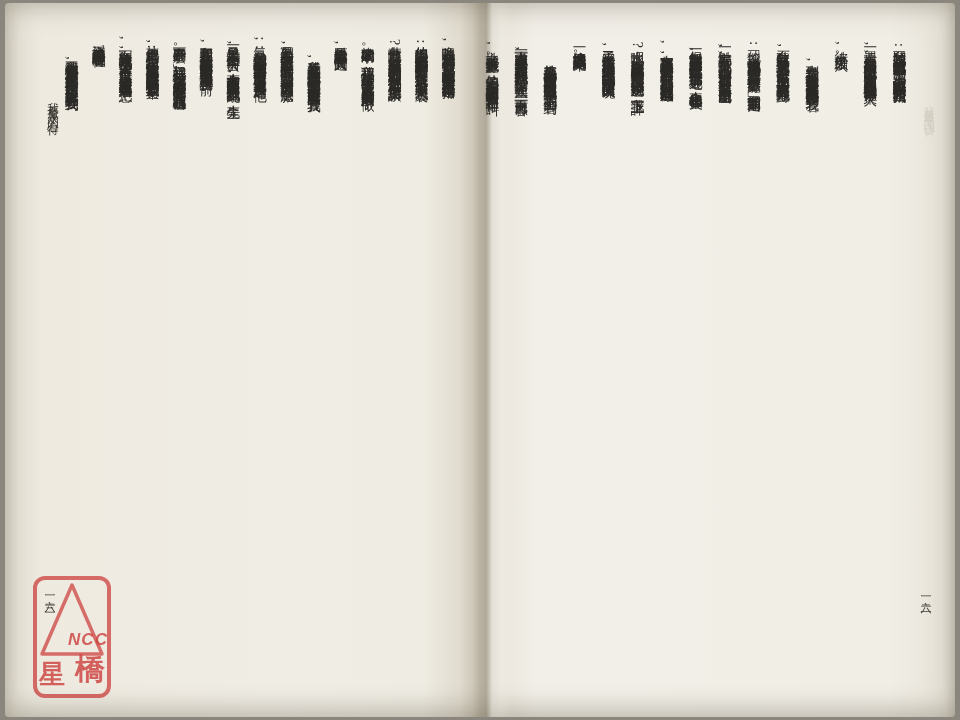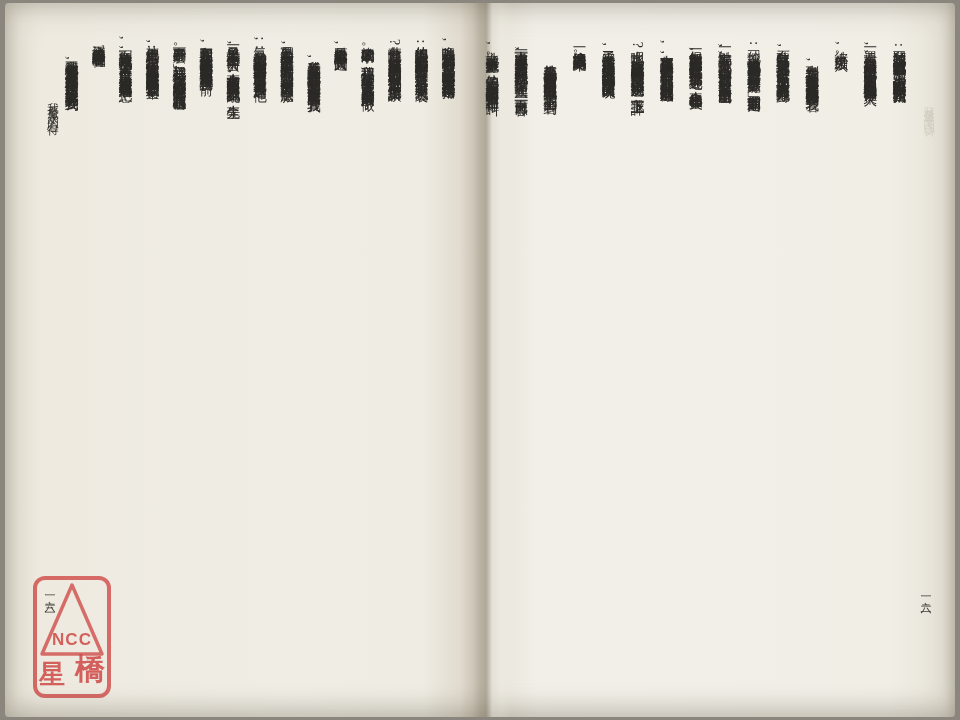--- a/index.html
+++ b/index.html
@@ -56,24 +56,24 @@
   .stamp{
     position:absolute;left:28px;top:573px;width:78px;height:122px;
     border:4px solid rgba(223,84,84,.82);
     border-radius:12px;
     box-sizing:border-box;
     mix-blend-mode:multiply;
     z-index:5;
   }
   .stamp svg{position:absolute;left:2px;top:2px;}
   .stamp .ncc{
-    position:absolute;left:0;top:50px;width:100%;
+    position:absolute;left:16px;top:50px;width:100%;
     text-align:center;
     font-family:"Liberation Sans","DejaVu Sans",sans-serif;
-    font-weight:bold;
+    font-style:italic;font-weight:bold;
     font-size:17px;letter-spacing:1px;color:rgba(221,78,78,.85);
   }
   .stamp .xq{
     position:absolute;left:0;bottom:2px;width:100%;
     display:flex;justify-content:space-between;
     padding:0 2px;box-sizing:border-box;
     font-weight:bold;color:rgba(221,78,78,.85);
   }
   .stamp .xq .c1{font-size:26px;}
   .stamp .xq .c2{font-size:30px;margin-top:-8px;}

